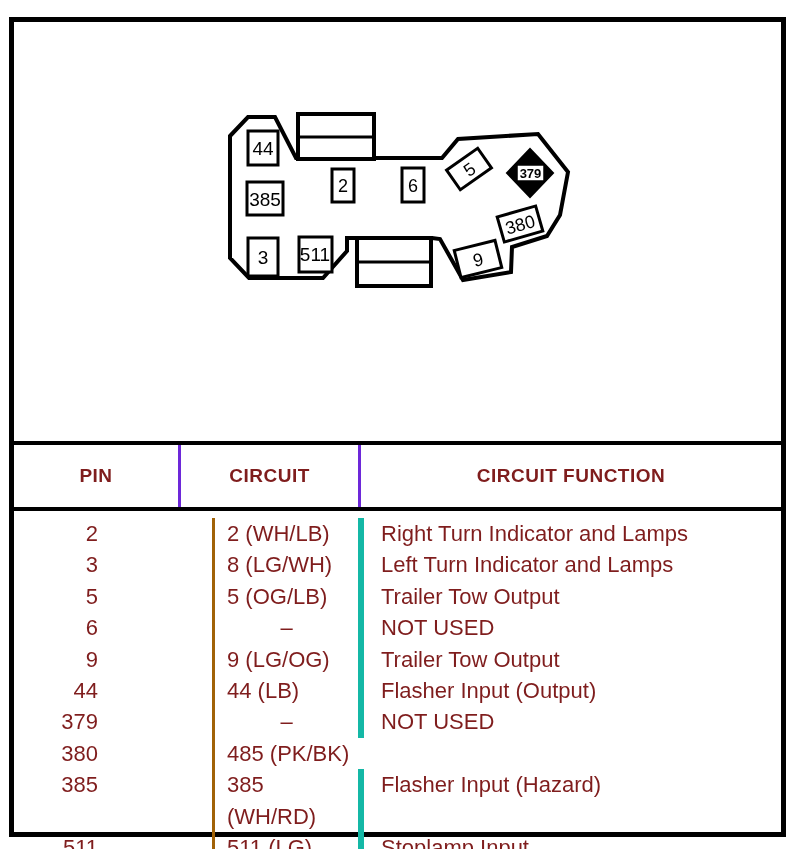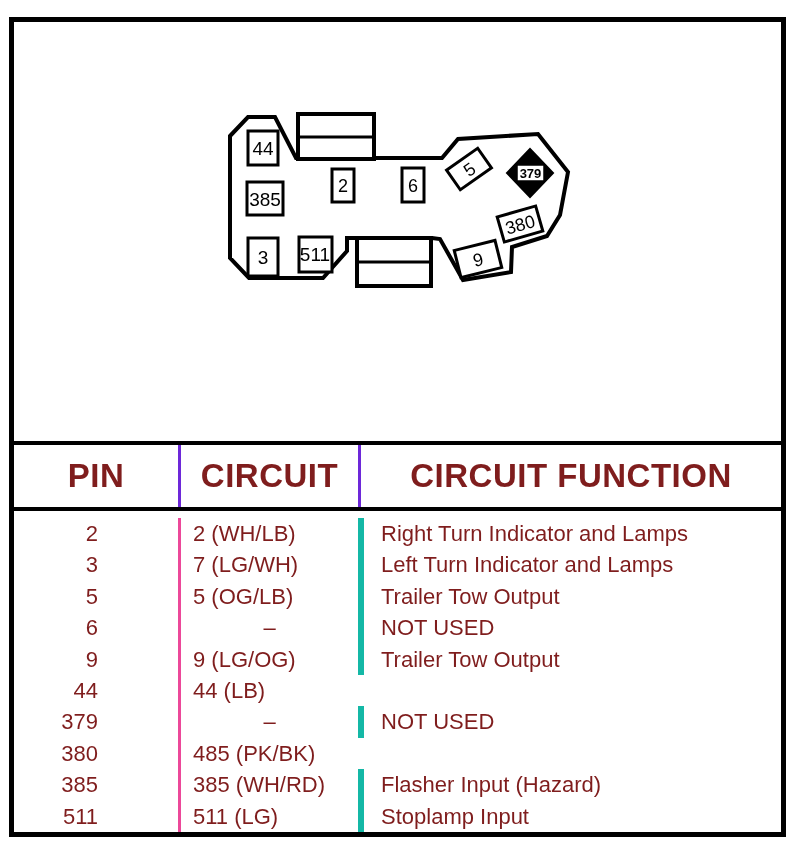--- a/index.html
+++ b/index.html
@@ -45,34 +45,34 @@
     display: grid;
     grid-template-columns: 164px 180px 1fr;
     height: 62px;
     border-bottom: 4px solid #000;
   }
   .th {
     display: flex;
     align-items: center;
     justify-content: center;
     font-weight: bold;
-    font-size: 33px;
+    font-size: 19px;
     letter-spacing: 0.5px;
   }
   .tbody {
     padding-top: 7px;
   }
   .tr {
     display: grid;
     grid-template-columns: 164px 180px 1fr;
     line-height: 31.4px;
     font-size: 22px;
   }
   .td-pin { text-align: right; padding-right: 80px; }
-  .td-circuit { padding-left: 12px; border-left: 3px solid #ec4899; }
+  .td-circuit { padding-left: 12px; border-left: 3px solid #a16207; margin-left: 34px; }
   .td-circuit.center { text-align: center; padding-left: 0; }
   .td-function { padding-left: 17px; border-left: 6px solid #14b8a6; }
   
   .th + .th { border-left: 3px solid #6d28d9; }
   svg text {
     font-family: "Liberation Sans", sans-serif;
     fill: #000;
   }
 </style>
 </head>
@@ -146,41 +146,42 @@
         <div class="th">CIRCUIT FUNCTION</div>
       </div>
       <div class="tbody" id="table-body">
           <div class="tr">
             <div class="td-pin">2</div>
             <div class="td-circuit">2 (WH/LB)</div>
             <div class="td-function">Right Turn Indicator and Lamps</div>
           </div>
           <div class="tr">
             <div class="td-pin">3</div>
-            <div class="td-circuit">7 (LG/WH)</div>
+            <div class="td-circuit">8 (LG/WH)</div>
             <div class="td-function">Left Turn Indicator and Lamps</div>
           </div>
           <div class="tr">
             <div class="td-pin">5</div>
             <div class="td-circuit">5 (OG/LB)</div>
             <div class="td-function">Trailer Tow Output</div>
           </div>
           <div class="tr">
             <div class="td-pin">6</div>
             <div class="td-circuit center">–</div>
             <div class="td-function">NOT USED</div>
           </div>
           <div class="tr">
             <div class="td-pin">9</div>
             <div class="td-circuit">9 (LG/OG)</div>
             <div class="td-function">Trailer Tow Output</div>
           </div>
           <div class="tr">
             <div class="td-pin">44</div>
             <div class="td-circuit">44 (LB)</div>
+            <div class="td-function">Flasher Input (Output)</div>
           </div>
           <div class="tr">
             <div class="td-pin">379</div>
             <div class="td-circuit center">–</div>
             <div class="td-function">NOT USED</div>
           </div>
           <div class="tr">
             <div class="td-pin">380</div>
             <div class="td-circuit">485 (PK/BK)</div>
           </div>

